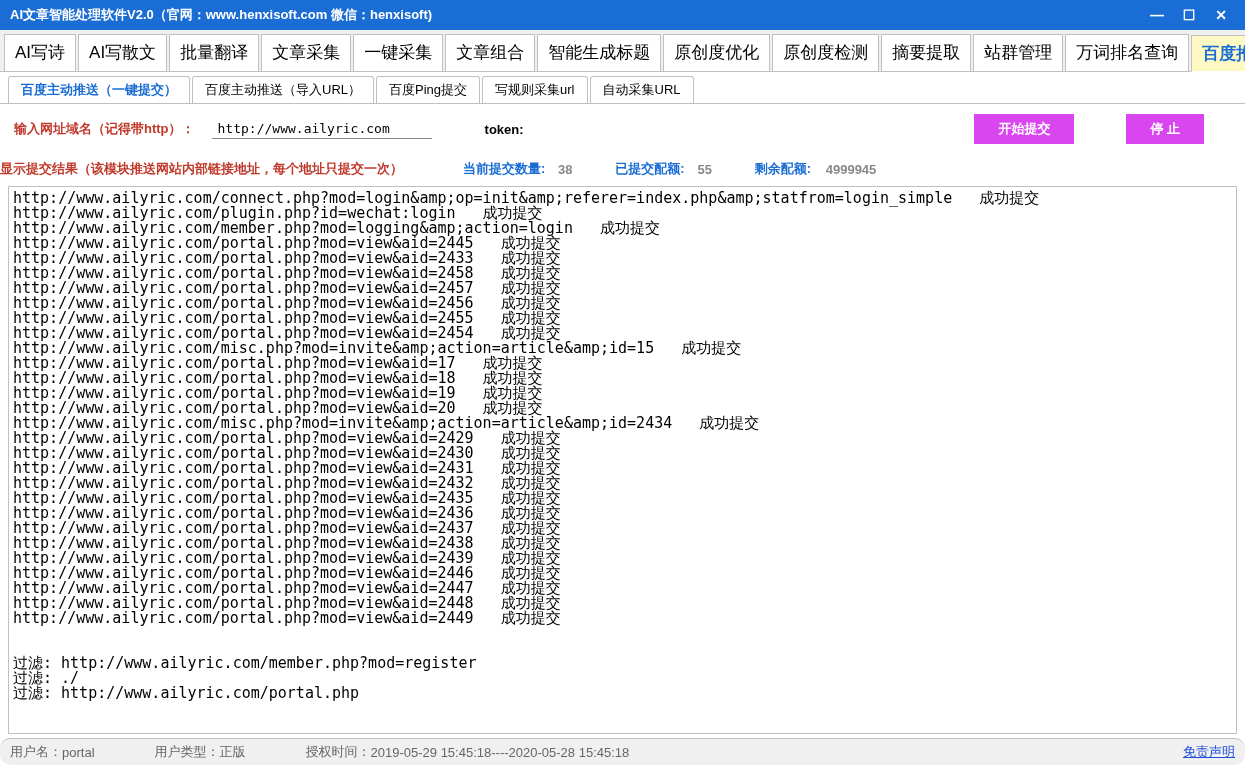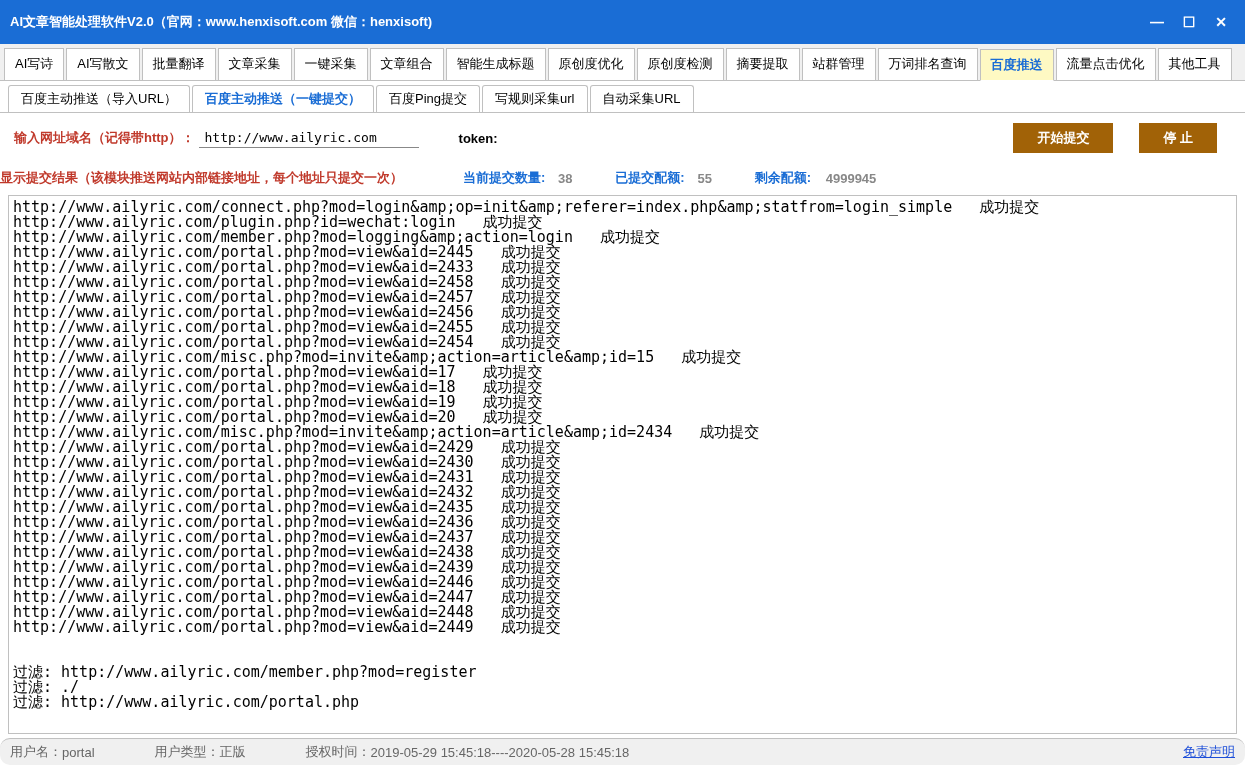--- a/index.html
+++ b/index.html
@@ -1,32 +1,32 @@
 <!DOCTYPE html>
 <html><head>
 <meta charset="utf-8">
 <style>
 * { margin: 0; padding: 0; box-sizing: border-box; }
 body { font-family: "Microsoft YaHei", Arial, sans-serif; font-size: 12px; background: #fff; width: 1245px; height: 765px; overflow: hidden; display: flex; flex-direction: column; }
-.titlebar { background: #1a6dd5; color: #fff; height: 44px; display: flex; align-items: center; padding: 0 10px; font-weight: bold; font-size: 13px; }
+.titlebar { background: #1a6dd5; color: #fff; height: 30px; display: flex; align-items: center; padding: 0 10px; font-weight: bold; font-size: 13px; }
 .titlebar-text { flex: 1; }
 .win-controls { display: flex; gap: 4px; }
 .win-btn { width: 28px; height: 20px; display: flex; align-items: center; justify-content: center; cursor: pointer; color: #fff; font-size: 14px; }
 .main-tabs { background: #f0f0f0; border-bottom: 1px solid #c0c0c0; display: flex; padding: 4px 4px 0 4px; gap: 2px; }
-.main-tab { background: #fff; border: 1px solid #c0c0c0; border-bottom: none; padding: 6px 10px; font-size: 13px; cursor: pointer; white-space: nowrap; }
+.main-tab { background: #fff; border: 1px solid #c0c0c0; border-bottom: none; padding: 6px 10px; font-size: 17px; cursor: pointer; white-space: nowrap; }
 .main-tab.active { background: #fef9c3; border-bottom: 1px solid #fff; position: relative; top: 1px; color: #1a6dd5; font-weight: bold; }
 .sub-tabs { background: #fff; border-bottom: 1px solid #c0c0c0; display: flex; padding: 4px 4px 0 8px; gap: 2px; }
 .sub-tab { background: #fff; border: 1px solid #c0c0c0; border-bottom: none; padding: 4px 12px; font-size: 13px; cursor: pointer; white-space: nowrap; border-radius: 3px 3px 0 0; }
 .sub-tab.active { color: #1a6dd5; font-weight: bold; }
-.form-row { display: flex; align-items: center; padding: 10px 14px; gap: 4px; font-size: 13px; }
+.form-row { display: flex; align-items: center; padding: 10px 14px; gap: 17px; font-size: 13px; }
 .form-label { color: #c0392b; font-weight: bold; }
 .form-input { border: none; border-bottom: 1px solid #888; padding: 2px 6px; font-family: monospace; font-size: 13px; width: 220px; background: transparent; }
 .token-label { font-weight: bold; margin-left: 36px; }
 .btn { padding: 6px 24px; color: #fff; cursor: pointer; font-size: 13px; border: none; font-weight: bold; }
-.btn-green { background: #a16207; }
+.btn-green { background: #d946ef; }
 .stats-row { display: flex; align-items: center; padding: 6px 0; font-size: 13px; }
 .stats-label { color: #c0392b; font-weight: bold; }
 .stats-blue { color: #1a6dd5; font-weight: bold; }
 .stats-num { color: #888; font-weight: bold; min-width: 40px; text-align: center; }
 .log-area { flex: 1; border: 1px solid #c0c0c0; margin: 2px 8px 4px 8px; overflow-y: scroll; padding: 4px; font-family: "SimSun", monospace; font-size: 15px; line-height: 15px; white-space: pre; }
 .statusbar { background: #f0f0f0; border-top: 1px solid #c0c0c0; padding: 4px 10px; display: flex; align-items: center; font-size: 13px; color: #666; border-radius: 10px; }
 .statusbar .link { color: #1d4ed8; text-decoration: underline; margin-left: auto; cursor: pointer; }
 .spacer { flex: 1; }
 </style>
 </head>
@@ -52,22 +52,22 @@
     <div class="main-tab">原创度优化</div>
     <div class="main-tab">原创度检测</div>
     <div class="main-tab">摘要提取</div>
     <div class="main-tab">站群管理</div>
     <div class="main-tab">万词排名查询</div>
     <div class="main-tab active">百度推送</div>
     <div class="main-tab">流量点击优化</div>
     <div class="main-tab">其他工具</div>
   </div>
 <div class="sub-tabs" id="sub-tabs">
+    <div class="sub-tab active">百度主动推送（一键提交）</div>
     <div class="sub-tab">百度主动推送（导入URL）</div>
-    <div class="sub-tab active">百度主动推送（一键提交）</div>
     <div class="sub-tab">百度Ping提交</div>
     <div class="sub-tab">写规则采集url</div>
     <div class="sub-tab">自动采集URL</div>
   </div>
 
 <div class="form-row">
   <span class="form-label">输入网址域名（记得带http）：</span>
   <input class="form-input" value="http://www.ailyric.com" style="">
   <span class="token-label">token:</span>
   <span class="spacer"></span>

